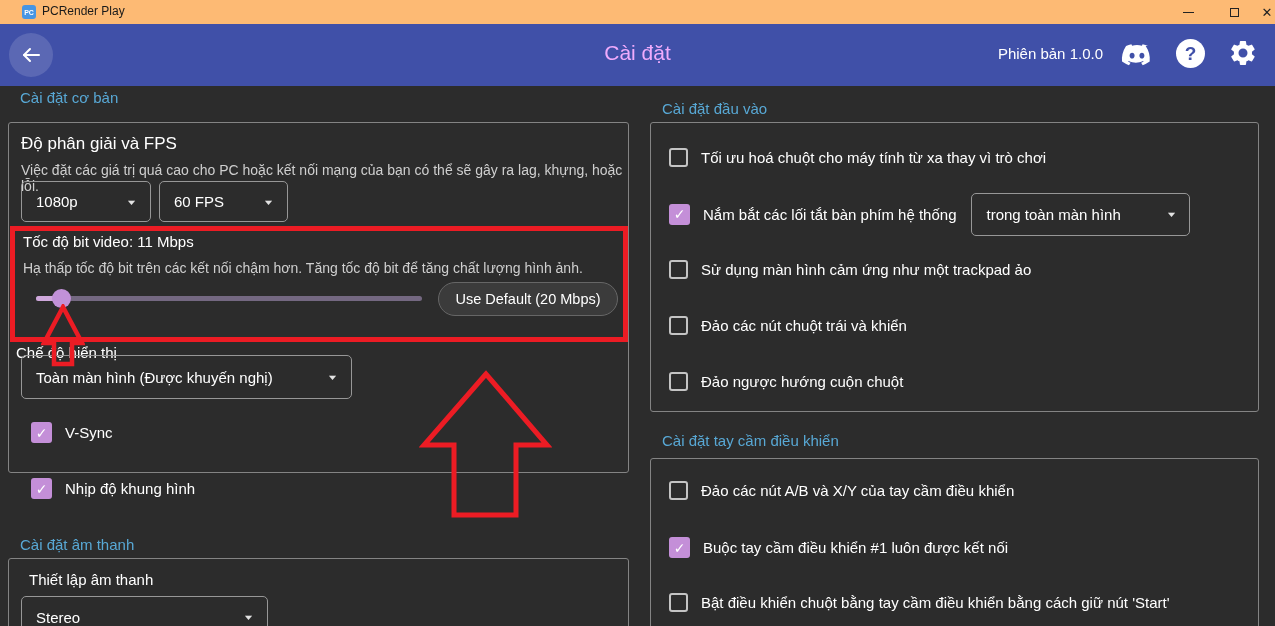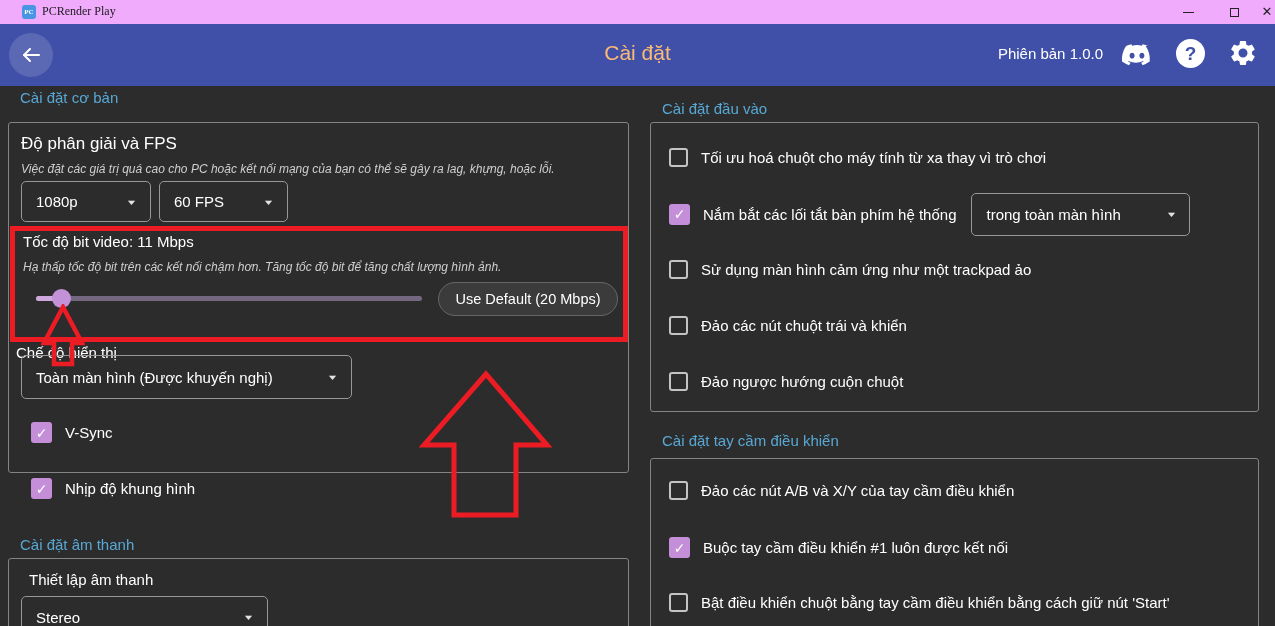--- a/index.html
+++ b/index.html
@@ -1,51 +1,51 @@
 <!DOCTYPE html>
 <html><head>
 <meta charset="utf-8">
 <style>
   * { margin:0; padding:0; box-sizing:border-box; }
   body { background:#111; font-family:"Liberation Sans","DejaVu Sans",sans-serif; }
   .screen { position:relative; width:1275px; height:626px; background:#2c2c2c; overflow:hidden;
             font-family:"Liberation Sans","DejaVu Sans",sans-serif; }
 
   
-  .titlebar { position:absolute; left:0; top:0; width:1275px; height:24px; background:#f0abfc;font-family:Liberation Serif, serif; }
+  .titlebar { position:absolute; left:0; top:0; width:1275px; height:24px; background:#fdba74; }
   .app-icon { position:absolute; left:22px; top:5px; width:14px; height:14px; border-radius:3px;
               background:#4795e3; color:#fff; font-size:7px; font-weight:bold;
               display:flex; align-items:center; justify-content:center; }
   .app-title { position:absolute; left:42px; top:4px; font-size:12px; color:#1a1a1a; }
   .win-btn { position:absolute; top:0; width:34px; height:24px; display:flex; align-items:center;
              justify-content:center; color:#222; font-size:13px; }
   .wb-min-glyph { display:block; width:11px; border-top:1.5px solid #222; }
   .wb-max-glyph { display:block; width:9px; height:9px; border:1.2px solid #222; }
 
   
   .header { position:absolute; left:0; top:24px; width:1275px; height:62px; background:#4050a8; }
   .back-btn { position:absolute; left:9px; top:9px; width:44px; height:44px; border-radius:50%;
               background:rgba(255,255,255,0.14); display:flex; align-items:center; justify-content:center; }
   .header-title { position:absolute; left:0; top:17px; width:100%; text-align:center;
-                  color:#fdba74; font-size:21px; }
+                  color:#f0abfc; font-size:21px; }
   .version { position:absolute; right:172px; top:21px; color:#fff; font-size:15px; }
   .discord-btn { position:absolute; right:120px; top:17px; width:36px; height:30px;
                  display:flex; align-items:center; justify-content:center; }
   .help-btn { position:absolute; right:70px; top:15px; width:29px; height:29px; border-radius:50%;
               background:#fff; color:#4050a8; font-size:19px; font-weight:bold;
               display:flex; align-items:center; justify-content:center; }
   .gear-btn { position:absolute; right:16px; top:13px; width:32px; height:32px;
               display:flex; align-items:center; justify-content:center; }
 
   
   .sec-h { position:absolute; color:#58a8d5; font-size:15px; }
   .panel { position:absolute; border:1px solid #848484; border-radius:3px; background:#2c2c2c; }
   .p-title { position:absolute; color:#fff; font-size:17px; }
   .p-sub   { position:absolute; color:#fff; font-size:15px; }
-  .p-desc  { position:absolute; color:#cfcfcf; font-size:12px;font-style:italic; }
+  .p-desc  { position:absolute; color:#cfcfcf; font-size:14px; }
 
   .dd { position:absolute; border:1px solid #979797; border-radius:5px; color:#fff; font-size:15px;
         display:flex; align-items:center; justify-content:space-between; padding:0 14px; background:transparent; }
   .dd .caret { font-size:9px; color:#e3e3e3; transform:scaleX(1.35) scaleY(0.85); margin-left:10px; }
 
   .cb-row { position:absolute; display:flex; align-items:center; }
   .cb { width:19px; height:19px; border:2px solid #c4c4c4; border-radius:3px; flex:none;
         display:flex; align-items:center; justify-content:center; color:transparent; font-size:14px; }
   .cb.checked { width:21px; height:21px; border:none; background:#c48fd8; color:#fff; font-weight:bold; }
   .cb-label { color:#fff; font-size:15px; margin-left:13px; white-space:nowrap; }

